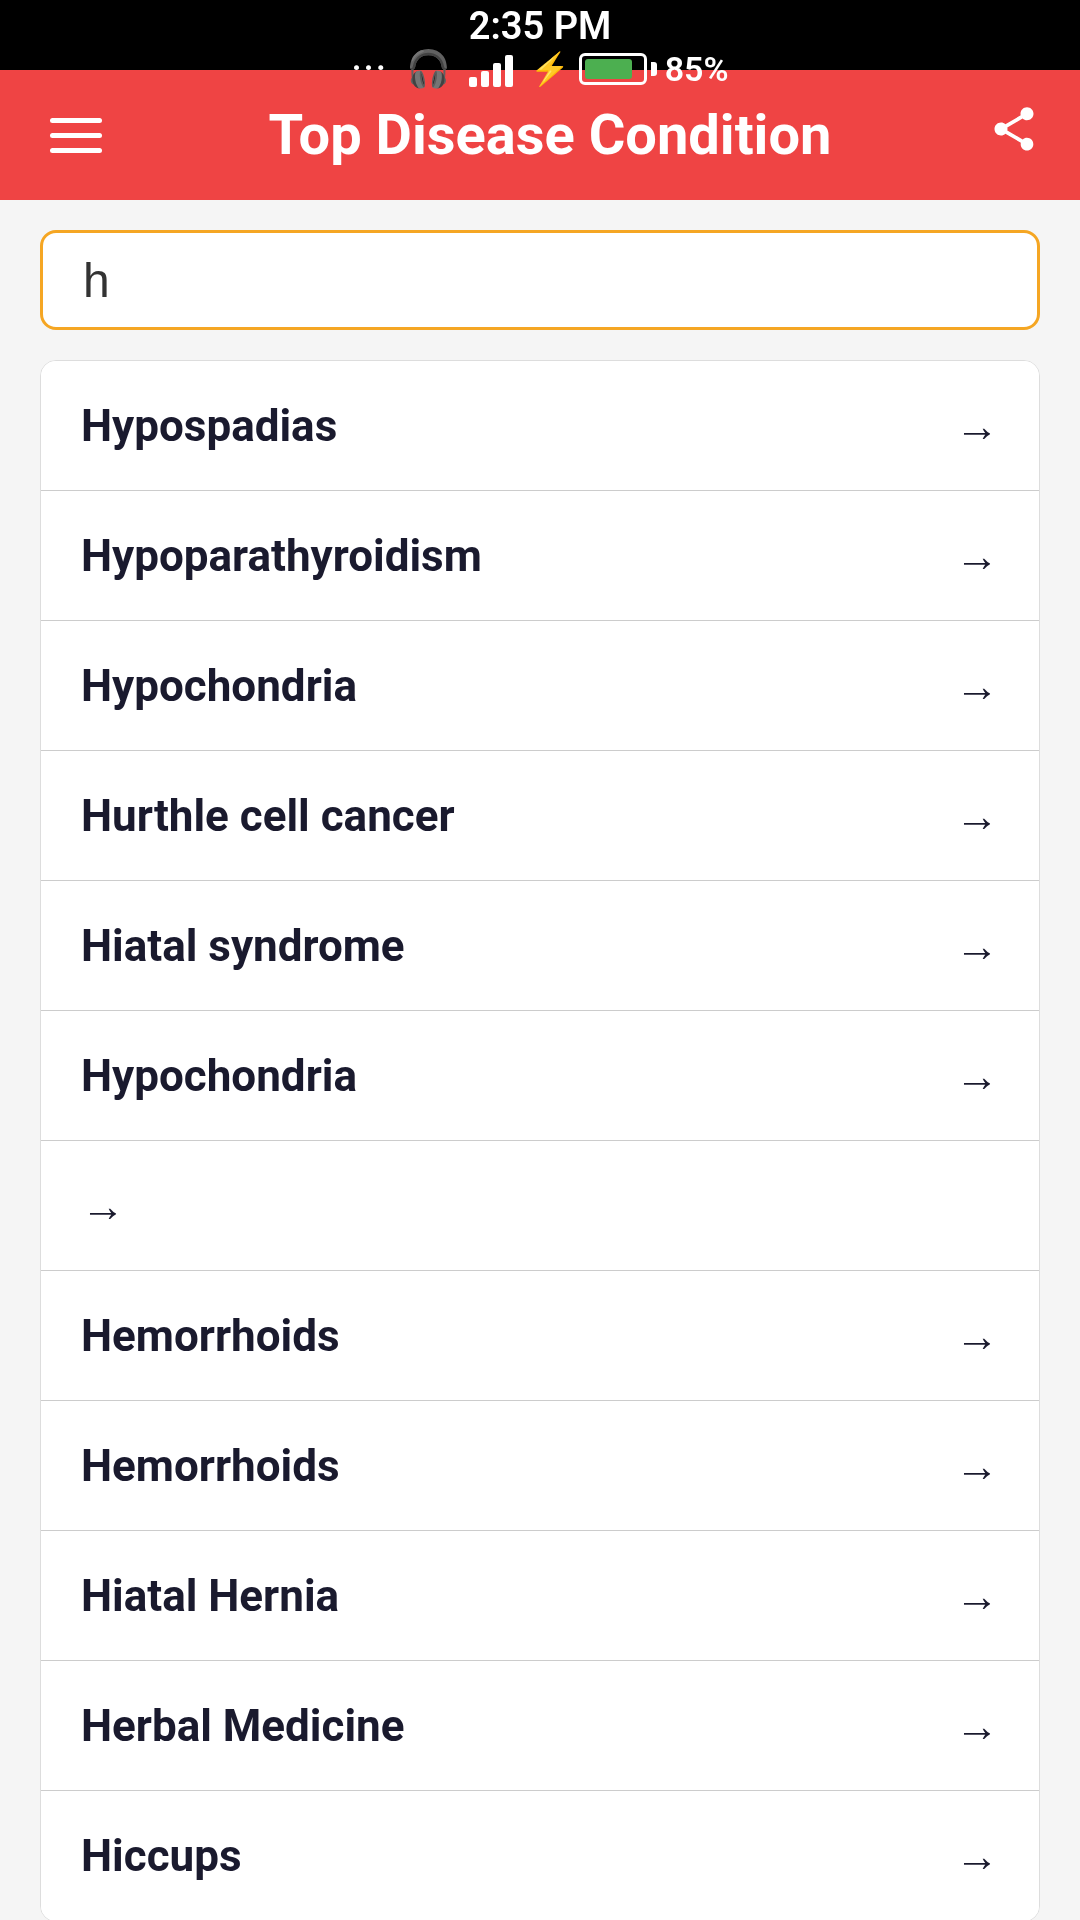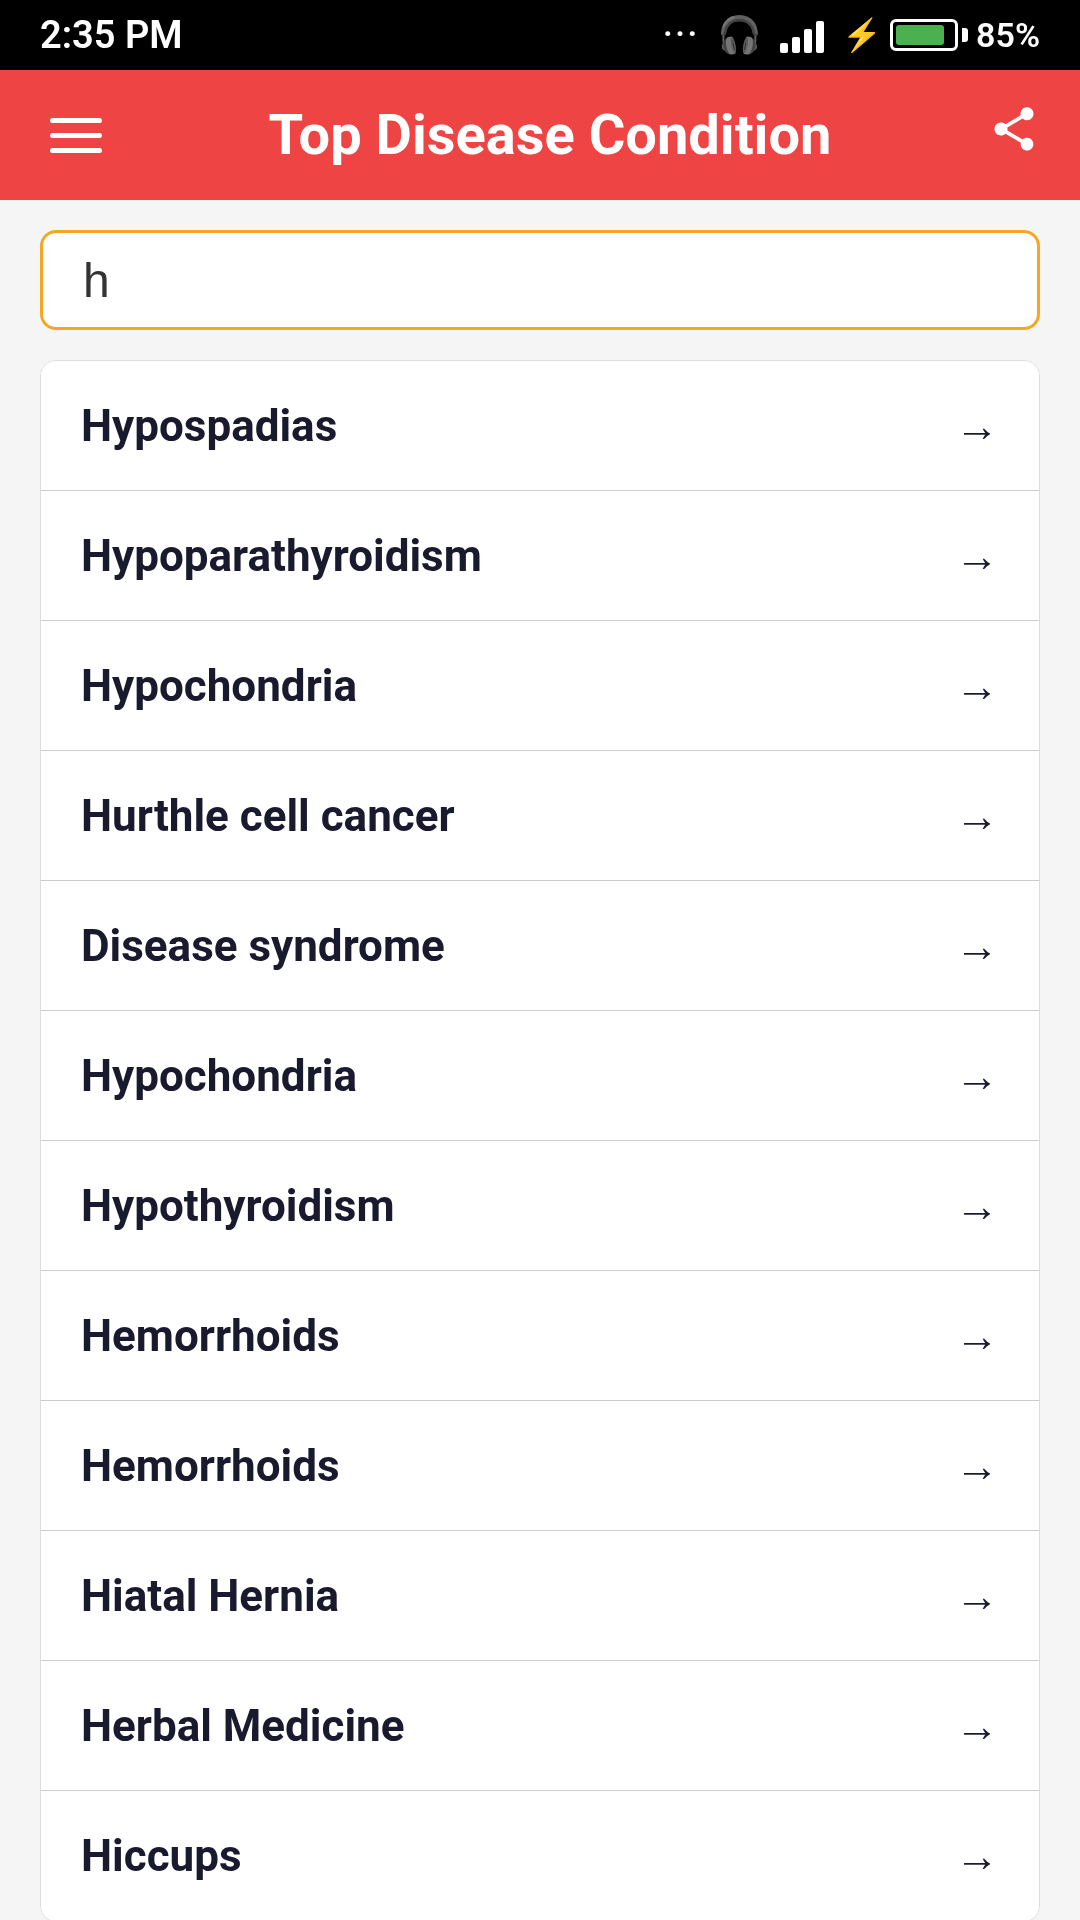--- a/index.html
+++ b/index.html
@@ -21,20 +21,21 @@
     .status-bar {
       background: #000;
       color: #fff;
       display: flex;
       justify-content: space-between;
       align-items: center;
       padding: 4px 40px;
       height: 70px;
       font-size: 36px;
       font-weight: 500;
+      flex-direction: column;
     }
 
     .status-bar-left {
       font-size: 38px;
       font-weight: 600;
     }
 
     .status-bar-right {
       display: flex;
       align-items: center;
@@ -278,31 +279,30 @@
       <span class="item-label">Hypochondria</span>
       <span class="arrow-icon">→</span>
     </div>
 
     <div class="list-item">
       <span class="item-label">Hurthle cell cancer</span>
       <span class="arrow-icon">→</span>
     </div>
 
     <div class="list-item">
-      <span class="item-label">Disease syndrome</span>
+      <span class="item-label">Hiatal syndrome</span>
       <span class="arrow-icon">→</span>
     </div>
 
     <div class="list-item">
       <span class="item-label">Hypochondria</span>
       <span class="arrow-icon">→</span>
     </div>
 
     <div class="list-item">
-      <span class="item-label">Hypothyroidism</span>
       <span class="arrow-icon">→</span>
     </div>
 
     <div class="list-item">
       <span class="item-label">Hemorrhoids</span>
       <span class="arrow-icon">→</span>
     </div>
 
     <div class="list-item">
       <span class="item-label">Hemorrhoids</span>

